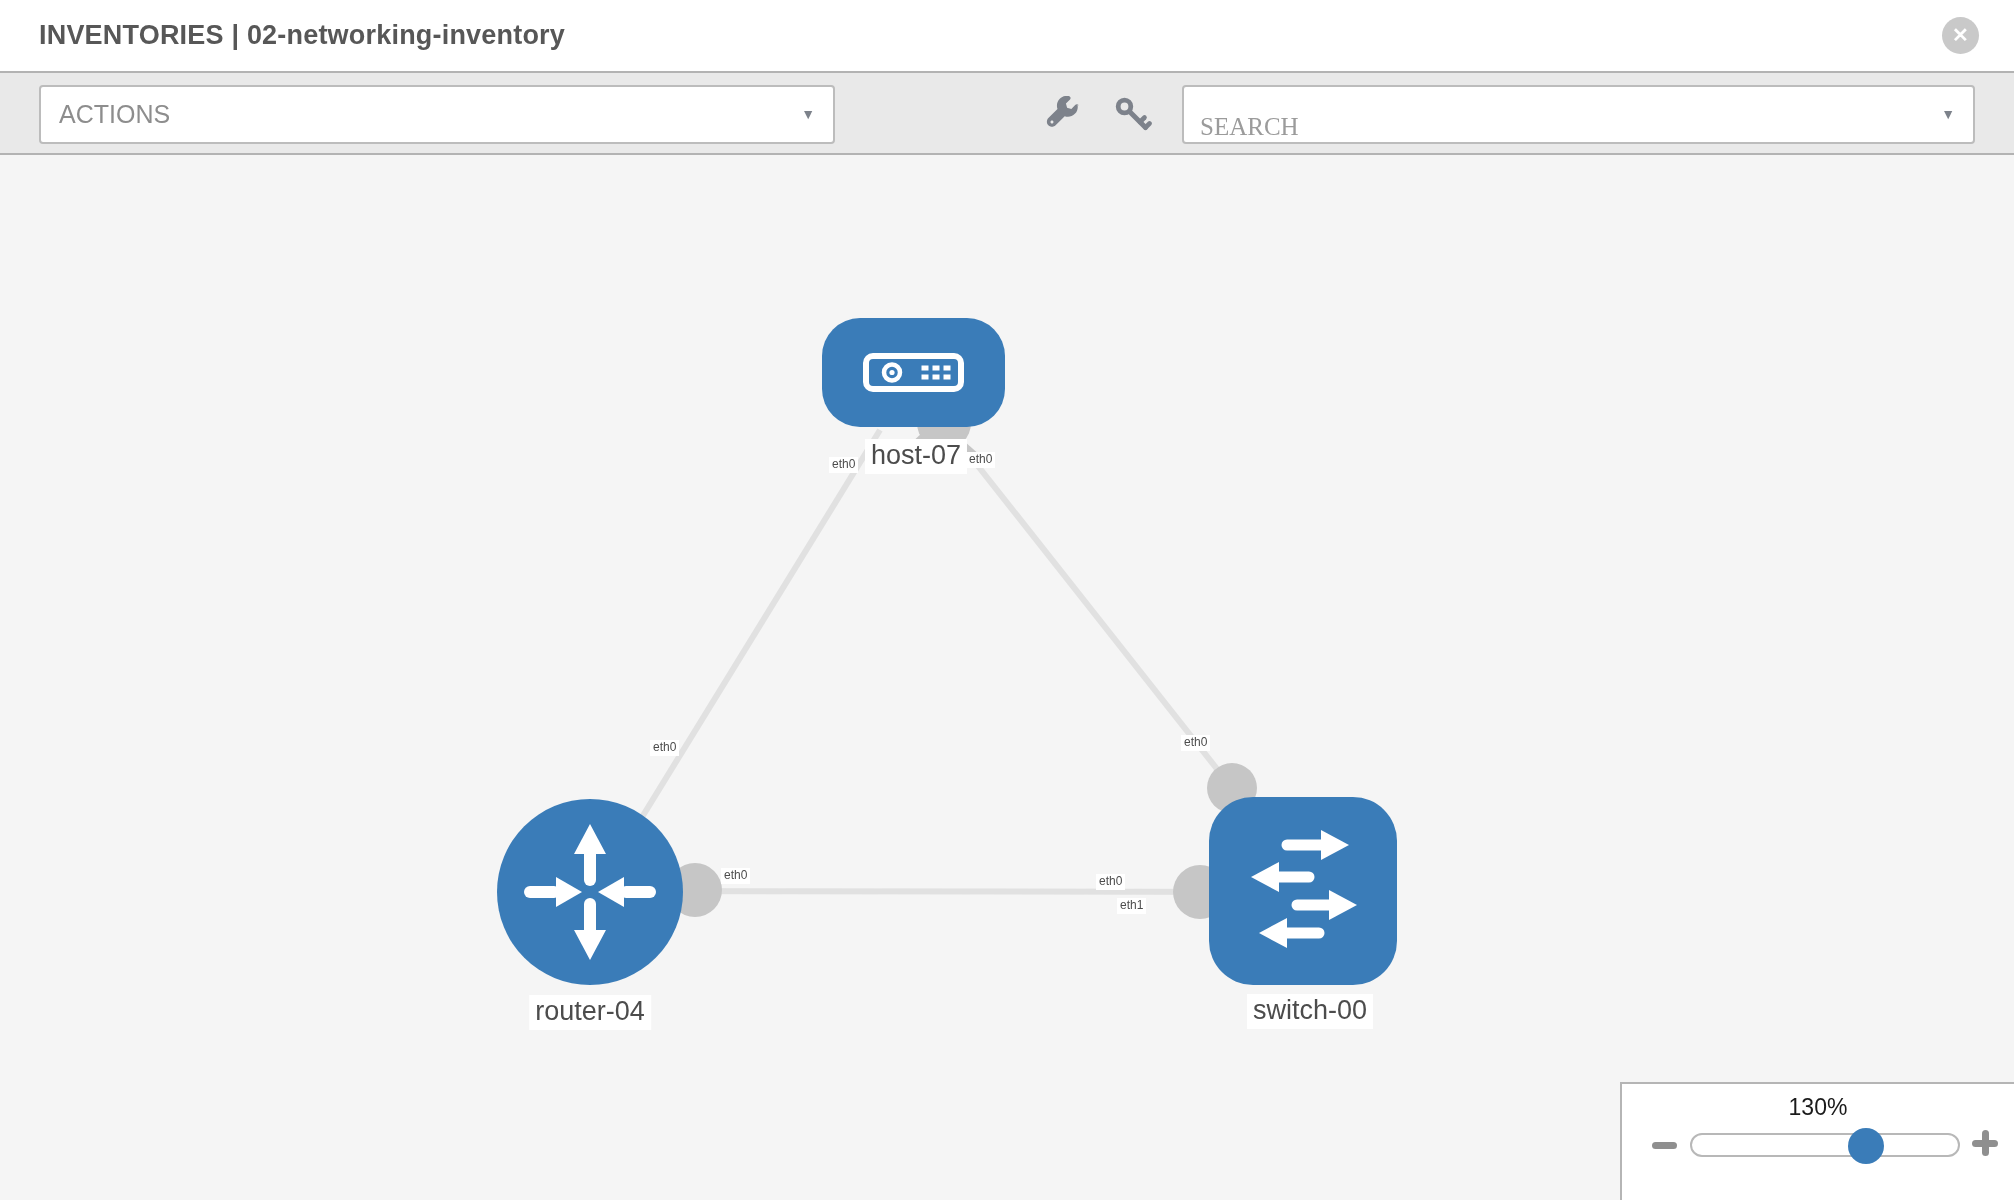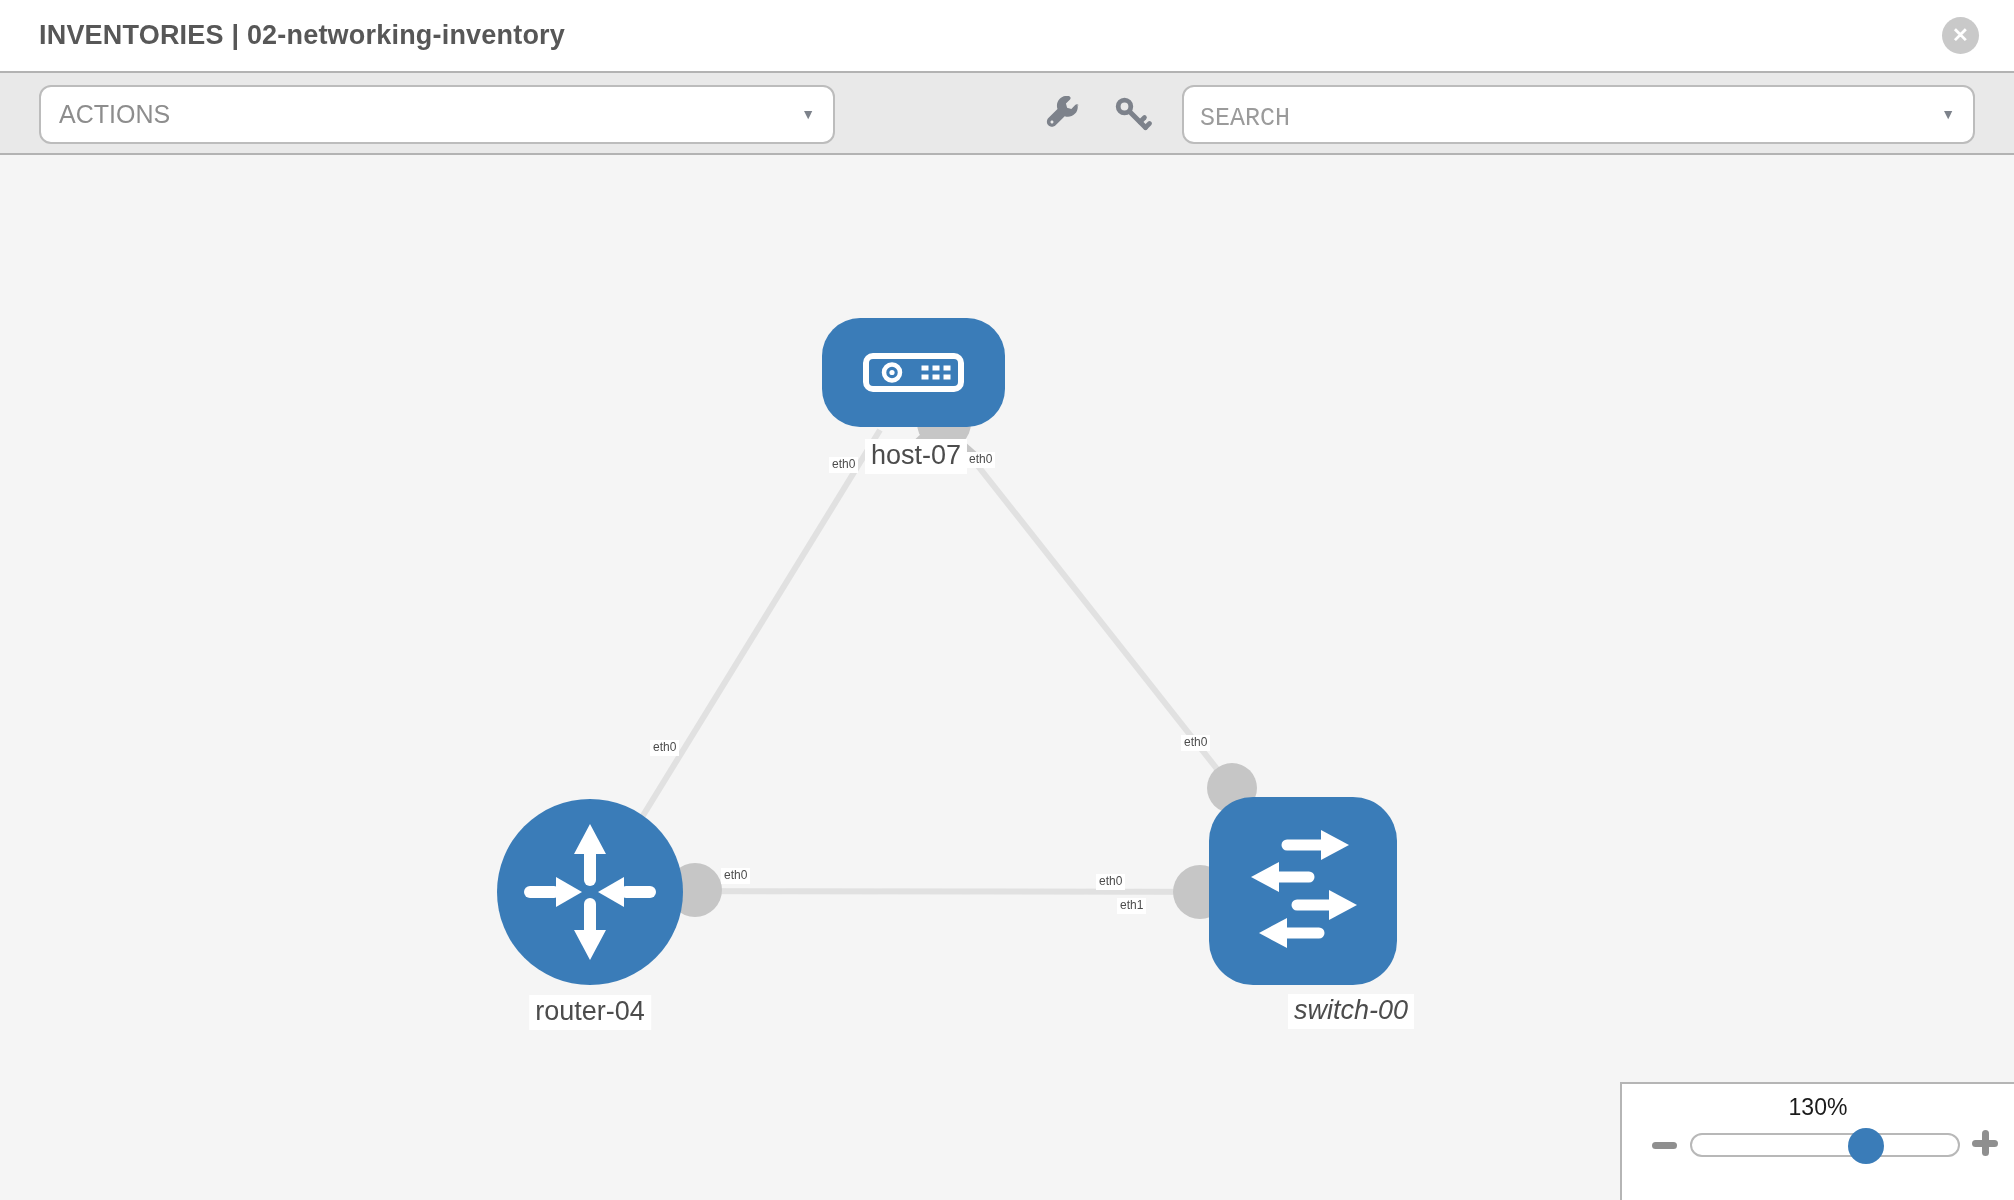--- a/index.html
+++ b/index.html
@@ -20,30 +20,30 @@
     line-height:37px; font-size:20px; font-weight:bold; cursor:pointer;
   }
 
   
   .toolbar {
     position:absolute; top:71px; left:0; width:2014px; height:84px; box-sizing:border-box;
     background:#e9e9e9; border-top:2px solid #b3b3b3; border-bottom:2px solid #b3b3b3;
   }
   .select-box {
     position:absolute; top:12px; height:59px; box-sizing:border-box;
-    background:#ffffff; border:2px solid #bcbcbc; border-radius:12px;
+    background:#ffffff; border:2px solid #bcbcbc; border-radius:4px;
   }
   .actions-box { left:39px; width:796px; }
   .search-box  { left:1182px; width:793px; }
   .select-label { position:absolute; left:18px; top:0; line-height:54px; font-size:25px; color:#8d8d8d; }
   .caret { position:absolute; right:18px; top:0; line-height:54px; font-size:14px; color:#7d828b; }
   .search-input {
-    position:absolute; left:0; top:4px; width:100%; height:100%; box-sizing:border-box;
+    position:absolute; left:0; top:12px; width:100%; height:100%; box-sizing:border-box;
     border:none; outline:none; background:transparent; padding:0 40px 0 16px;
-    font-size:25px; color:#4d7c0f; font-family:Liberation Mono, monospace;
+    font-size:25px; color:#4d7c0f; font-family:Liberation Serif, serif;
   }
   .search-input::placeholder { color:#9b9b9b; opacity:1; }
   .tool-icon { position:absolute; cursor:pointer; }
   .wrench-pos { left:1044px; top:23px; }
   .key-pos    { left:1112px; top:21px; }
 
   
   .canvas { position:absolute; top:155px; left:0; width:2014px; height:1045px; background:#f5f5f5; }
   .graph-svg { position:absolute; left:0; top:0; }
 
@@ -56,21 +56,21 @@
   .node-label {
     position:absolute; transform:translateX(-50%); z-index:5; white-space:nowrap;
     background:#ffffff; color:#4c4c4c; font-size:27px; padding:1px 6px 3px;
   }
   .if-label {
     position:absolute; z-index:5; white-space:nowrap;
     background:#ffffff; color:#4c4c4c; font-size:12px; padding:0 3px 2px;
   }
   .lbl-host   { left:916px;  top:284px; }
   .lbl-router { left:590px;  top:840px; }
-  .lbl-switch { left:1351px; top:839px;font-style:italic; }
+  .lbl-switch { left:1310px; top:839px; }
   .if-host-left    { left:829px;  top:302px; }
   .if-host-right   { left:966px;  top:297px; }
   .if-mid          { left:650px;  top:585px; }
   .if-switch-top   { left:1181px; top:580px; }
   .if-router-right { left:721px;  top:713px; }
   .if-switch-left-under { left:1096px; top:719px; z-index:5; }
   .if-switch-left  { left:1117px; top:743px; z-index:6; }
 
   
   .zoom-panel {

